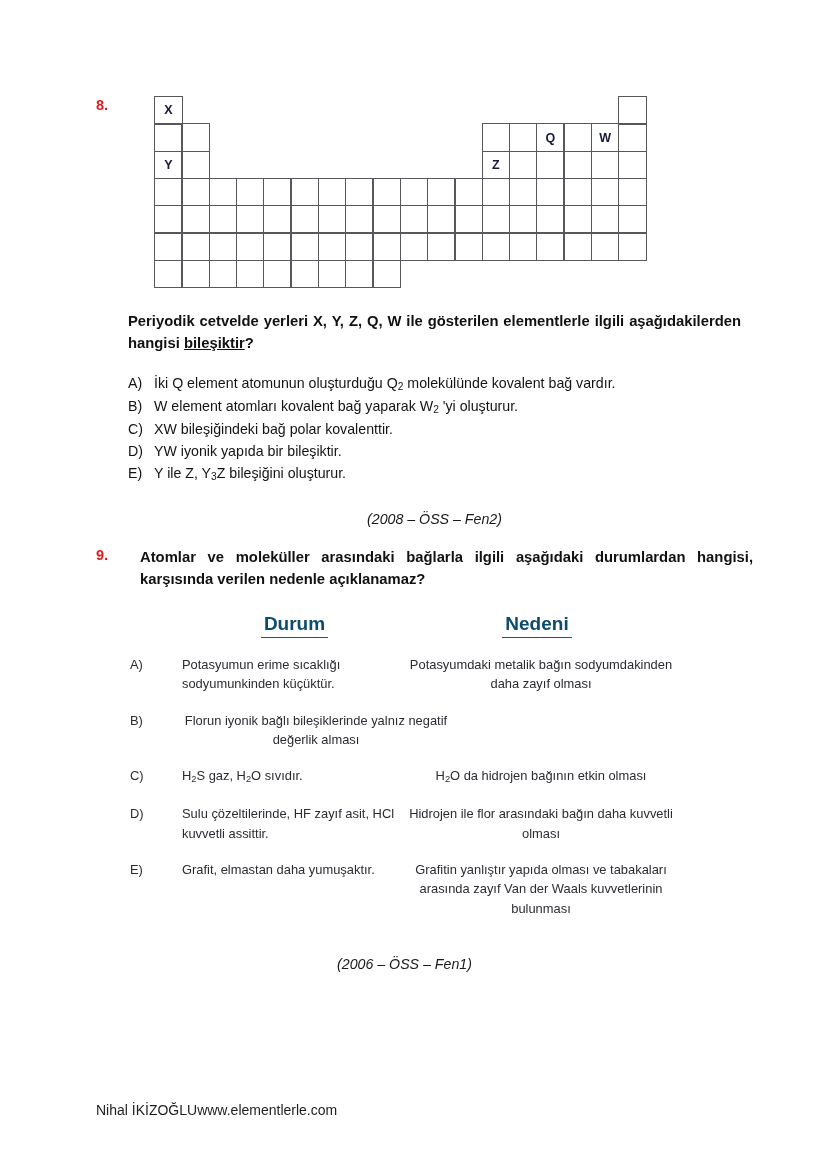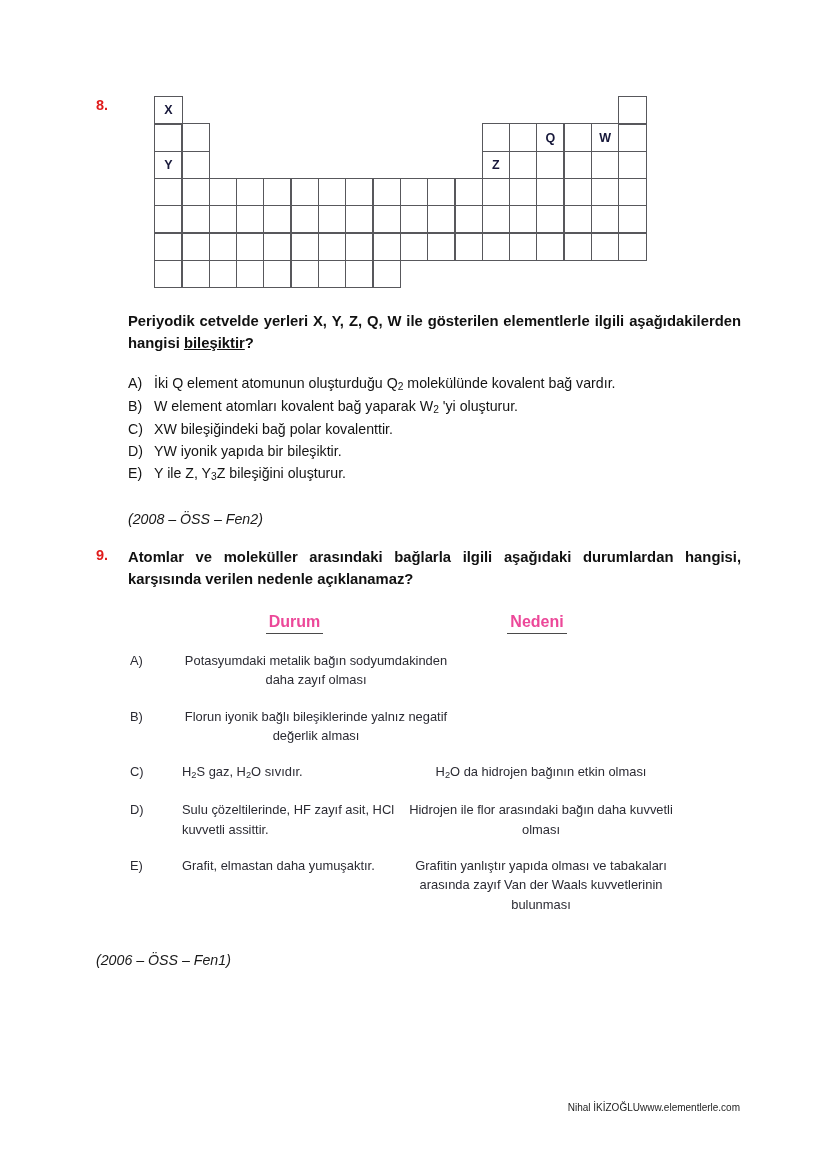--- a/index.html
+++ b/index.html
@@ -48,21 +48,21 @@
     flex: 0 0 26px;
   }
   .opt-text { flex: 1 1 auto; }
   sub {
     font-size: 0.72em;
     vertical-align: -0.22em;
   }
   .cite {
     font-style: italic;
     font-size: 14.2px;
-    text-align: left;
+    text-align: center;
     color: #1a1a1a;
   }
 
   
   #q8 {
     position: absolute;
     left: 96px;
     top: 96px;
     width: 645px;
   }
@@ -128,33 +128,33 @@
     left: 96px;
     top: 546px;
     width: 645px;
   }
   #q9 .q9-num {
     position: absolute;
     left: 0;
     top: 2px;
   }
   #q9 .q9-stem {
-    margin-left: 32px;
+    margin-left: 44px;
     width: 613px;
   }
   .q9-table {
     margin-top: 22px;
     margin-left: 30px;
     width: 600px;
   }
   .q9-thead {
     display: flex;
-    font-size: 16px;
+    font-size: 19px;
     font-weight: bold;
-    color: #ec4899;
+    color: #0c4a6e;
     margin-top: 8px;
   }
   .q9-th-spacer { width: 56px; flex: 0 0 56px; }
   .q9-th {
     text-align: center;
   }
   .q9-th span {
     display: inline-block;
     border-bottom: 1.6px solid #4a4a4a;
     padding: 0 3px 2px 3px;
@@ -191,22 +191,22 @@
     margin-right: 28px;
   }
 
   
   .footer {
     position: absolute;
     left: 96px;
     right: 88px;
     top: 1102px;
     display: flex;
-    justify-content: flex-end;
-    font-size: 10px;
+    justify-content: flex-start;
+    font-size: 14px;
     color: #1e1e1e;
   }
 </style>
 </head>
 <body>
 
 <div class="page">
 
   <section id="q8">
 
@@ -396,20 +396,21 @@
 
     <div class="q9-table">
       <div class="q9-thead">
         <div class="q9-th-spacer"></div>
         <div class="q9-th durum"><span>Durum</span></div>
         <div class="q9-th nedeni"><span>Nedeni</span></div>
       </div>
       <div id="q9-rows">
           <div class="q9-tr">
             <div class="q9-letter">A)</div>
+            <div class="q9-durum">Potasyumun erime sıcaklığı sodyumunkinden küçüktür.</div>
             <div class="q9-nedeni">Potasyumdaki metalik bağın sodyumdakinden daha zayıf olması</div>
           </div>
           <div class="q9-tr">
             <div class="q9-letter">B)</div>
             <div class="q9-nedeni">Florun iyonik bağlı bileşiklerinde yalnız negatif değerlik alması</div>
           </div>
           <div class="q9-tr">
             <div class="q9-letter">C)</div>
             <div class="q9-durum">H<sub>2</sub>S gaz, H<sub>2</sub>O sıvıdır.</div>
             <div class="q9-nedeni">H<sub>2</sub>O da hidrojen bağının etkin olması</div>

